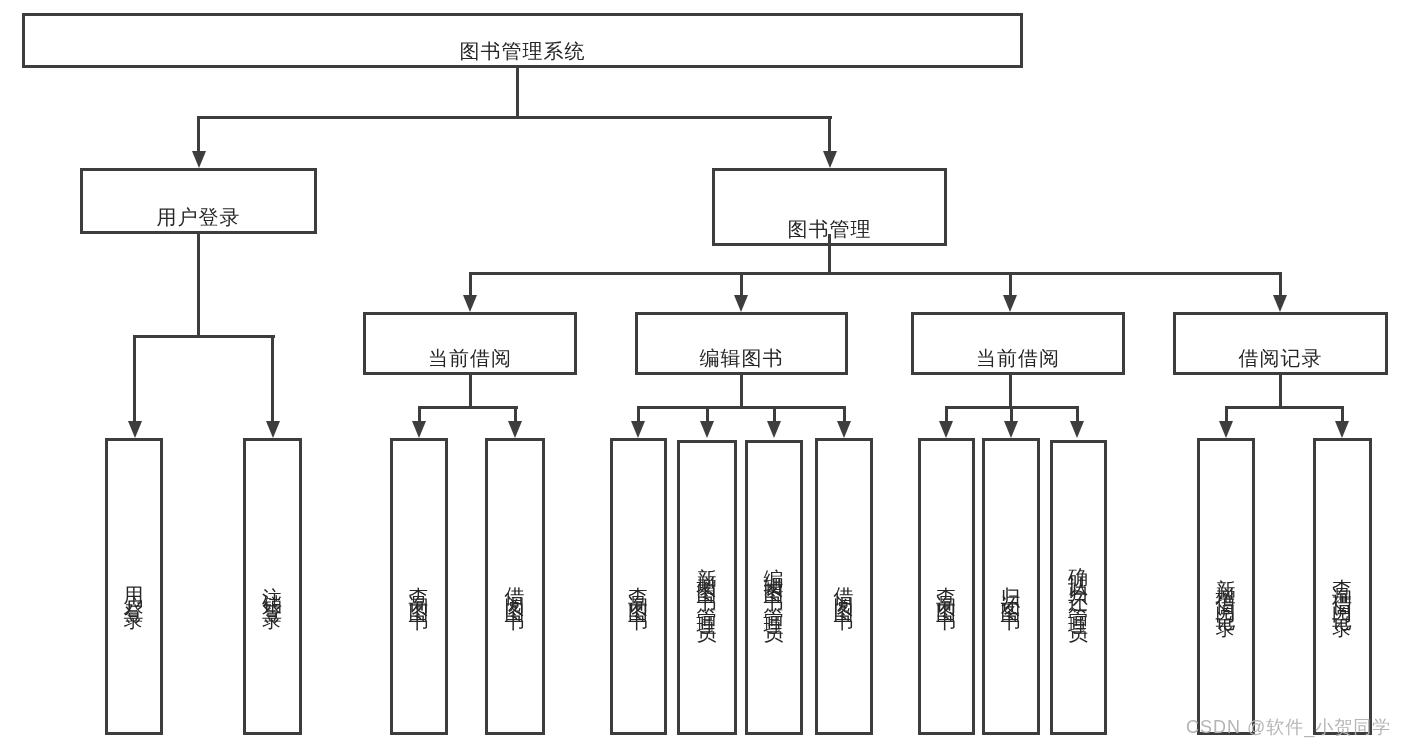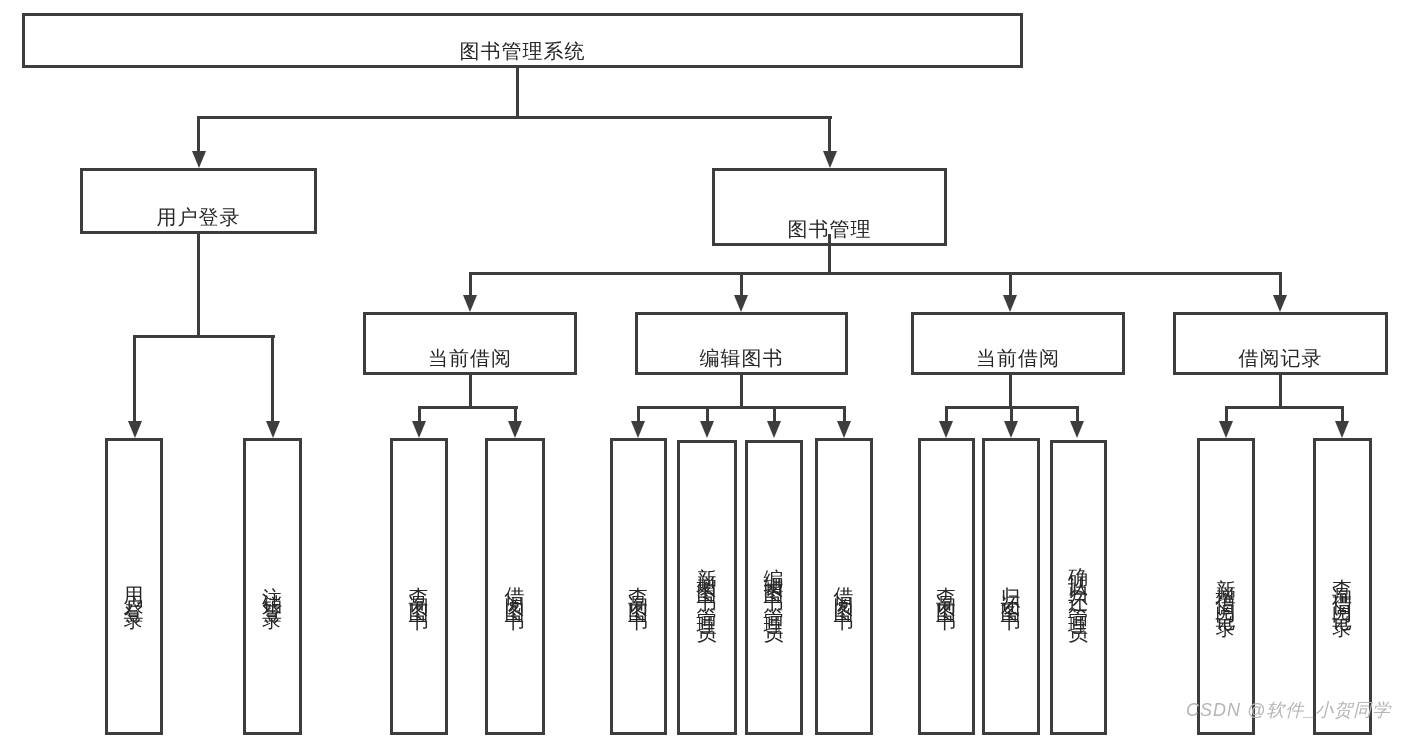--- a/index.html
+++ b/index.html
@@ -47,27 +47,26 @@
   }
   .arrow{
     position:absolute;
     width:0;height:0;
     border-left:7px solid transparent;
     border-right:7px solid transparent;
     border-top:17px solid var(--line);
   }
   .watermark{
     position:absolute;
-    left:1186px;top:698px;
+    left:1186px;top:715px;
     font-size:18px;
     color:var(--wm);
     letter-spacing:1px;
     z-index:5;
     white-space:nowrap;
-    font-style:italic;
   }
 </style>
 </head>
 <body>
 
 <div class="canvas">
 
   <div class="box" style="left:22px;top:13px;width:1001px;height:55px">
     <span>图书管理系统</span>
   </div>

